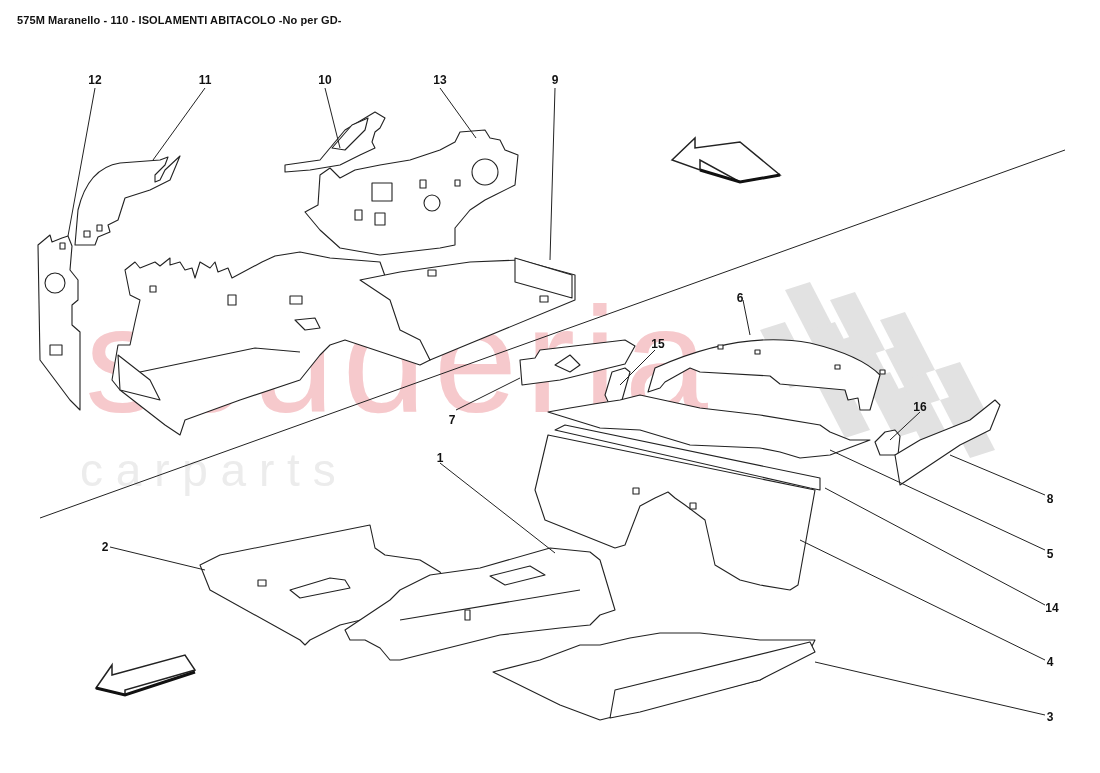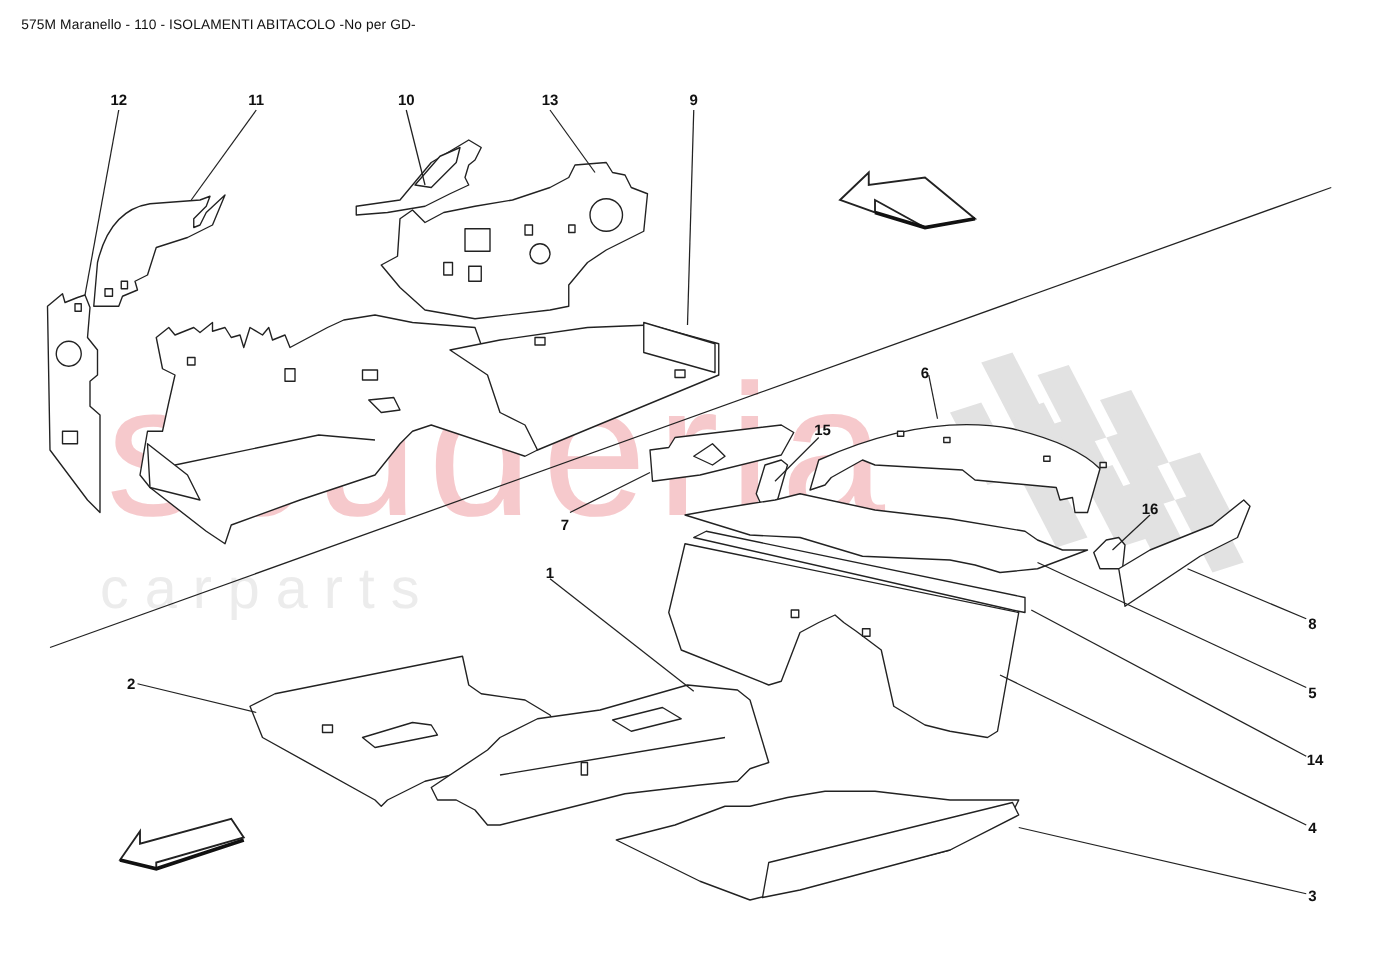--- a/index.html
+++ b/index.html
@@ -1,17 +1,17 @@
 <!DOCTYPE html>
 <html><head>
   <meta charset="utf-8">
   <style>
     html, body { margin: 0; padding: 0; background: #ffffff; }
     body { width: 1100px; height: 773px; position: relative; overflow: hidden; font-family: "Liberation Sans", sans-serif; }
-    .title { position: absolute; left: 17px; top: 14px; font-size: 11px; font-weight: normal; color: #111; letter-spacing: 0.1px; }
+    .title { position: absolute; left: 17px; top: 14px; font-size: 11px; font-weight: bold; color: #111; letter-spacing: 0.1px; }
     svg.diagram { position: absolute; left: 0; top: 0; }
     .callout { font-family: "Liberation Sans", sans-serif; font-weight: bold; font-size: 12px; fill: #111; }
     .wm1 { font-family: "Liberation Sans", sans-serif; font-size: 150px; fill: #f6c9cc; letter-spacing: 8px; }
     .wm2 { font-family: "Liberation Sans", sans-serif; font-size: 46px; fill: #ececec; }
   </style>
 </head>
 <body>
 
 <div class="title">575M Maranello - 110 - ISOLAMENTI ABITACOLO -No per GD-</div>
 

